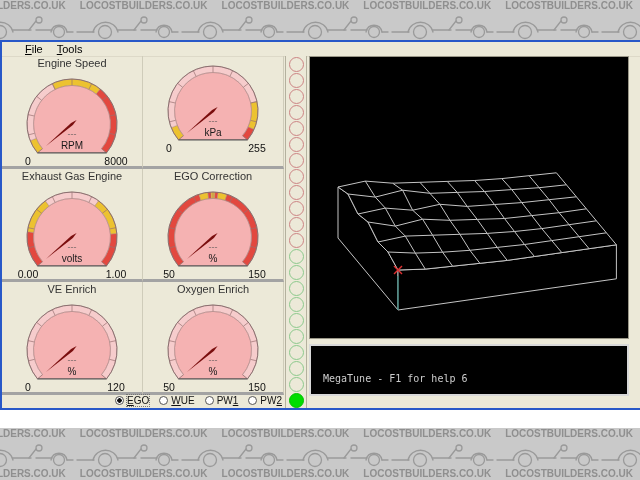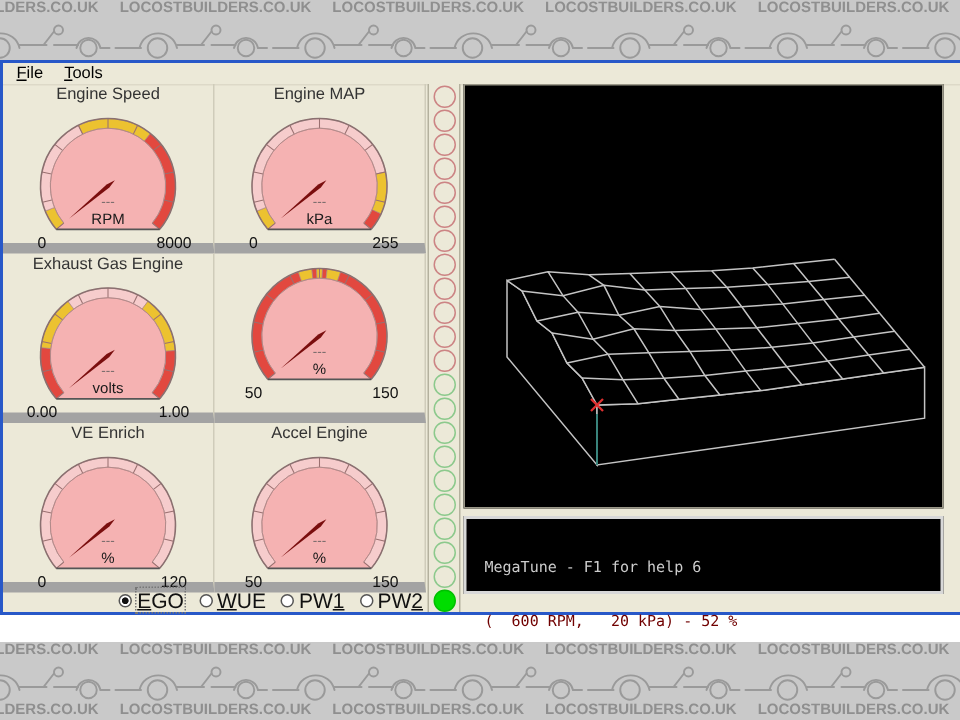--- a/index.html
+++ b/index.html
@@ -10,31 +10,31 @@
   #banner-top{top:0;height:40px;}
   #banner-bottom{top:428px;height:52px;}
   .b-text{display:flex;gap:14px;white-space:nowrap;height:12px;line-height:12px;
           font-weight:bold;font-size:10px;color:#8f8f8f;margin-left:-62px;}
   .b-cars{display:flex;height:28px;margin-left:-30px;}
   .b-cars svg{flex:0 0 auto;}
   
   #window{position:absolute;left:0;top:40px;width:638px;height:366px;background:#ece9d8;
           border-left:2px solid #2858c8;border-top:2px solid #2858c8;border-bottom:2px solid #2858c8;}
   #menubar{height:14px;display:flex;align-items:center;gap:2px;font-size:11px;color:#000;
-           border-bottom:1px solid #ddd9c8;padding-left:3px;}
+           border-bottom:1px solid #ddd9c8;padding-left:17px;}
   .menu-item{padding:0 6px;cursor:default;}
   
   #gauge-pane{position:absolute;left:0;top:14px;width:282px;height:352px;}
   #gauge-grid{display:grid;grid-template-columns:141px 141px;grid-template-rows:113px 113px 113px;}
-  .gauge-cell{position:relative;border-right:1px solid #cfccba;border-bottom:7px solid #a3a3a3;
+  .gauge-cell{position:relative;border-right:1px solid #cfccba;border-bottom:3px solid #a3a3a3;
               box-sizing:border-box;}
   .gauge-title{height:13px;text-align:center;font-size:11px;color:#333;line-height:14px;}
   
-  #radio-row{position:absolute;bottom:0;right:2px;height:13px;display:flex;align-items:flex-end;
-             gap:10px;font-size:14px;color:#111;}
+  #radio-row{position:absolute;bottom:0;right:2px;height:13px;display:flex;align-items:flex-start;
+             gap:10px;font-size:10px;color:#111;}
   .radio{display:flex;align-items:center;cursor:default;}
   .rb{width:9px;height:9px;border-radius:50%;border:1px solid #555;background:#fff;
       display:inline-block;margin-right:3px;box-sizing:border-box;}
   .rb.on{background:radial-gradient(circle,#111 0 2px,#fff 2.5px);}
   .radio.sel .rlabel{outline:1px dotted #777;}
   .rlabel u{text-decoration:underline;}
   
   #led-strip{position:absolute;left:283px;top:14px;width:20px;height:352px;
              border-left:1px solid #b4b19e;border-right:1px solid #b4b19e;background:#ece9d8;}
   .led{width:15px;height:15px;border-radius:50%;box-sizing:border-box;margin:1px auto 0 auto;}
@@ -192,21 +192,21 @@
               <line x1="99.5" y1="79.7" x2="104.5" y2="83.9" stroke="#9a7070" stroke-width="0.7"></line>
               <path d="M35.5,83.9 A45,45 0 1 1 104.5,83.9" fill="none" stroke="#8a7070" stroke-width="1"></path>
               <path d="M40.5,79.7 A38.5,38.5 0 1 1 99.5,79.7" fill="none" stroke="#b08888" stroke-width="0.6"></path>
               <line x1="35.5" y1="83.9" x2="104.5" y2="83.9" stroke="#555" stroke-width="1.1"></line>
               <polygon points="44,76.9 69.10009734643884,53.92753777963343 74.6,51.1 70.89990265356116,56.07246222036657" fill="#7a0e0e"></polygon>
               <text x="70" y="68" text-anchor="middle" font-size="9" fill="#776a6a">---</text>
               <text x="70" y="80" text-anchor="middle" font-size="10" fill="#1a1a1a">RPM</text>
               <text x="26" y="96" text-anchor="middle" font-size="10.5" fill="#111">0</text>
               <text x="114" y="96" text-anchor="middle" font-size="10.5" fill="#111">8000</text>
             </svg></div>
-          <div class="gauge-cell"><div class="gauge-title">Engine MAP</div><svg width="140" height="99" viewBox="0 0 140 99">
+          <div class="gauge-cell"><svg width="140" height="99" viewBox="0 0 140 99">
               <path d="M40.5,79.7 A38.5,38.5 0 1 1 99.5,79.7 L104.5,83.9 L35.5,83.9 Z" fill="#f5b2b2"></path>
               <path d="M35.5,83.9 A45,45 0 0 1 28.2,71.7 L34.3,69.3 A38.5,38.5 0 0 0 40.5,79.7 Z" fill="#ecc230" stroke="#a98080" stroke-width="0.4"></path>
               <path d="M28.2,71.7 A45,45 0 1 1 114,45.6 L107.7,47 A38.5,38.5 0 1 0 34.3,69.3 Z" fill="#f6cccc" stroke="#a98080" stroke-width="0.4"></path>
               <path d="M114,45.6 A45,45 0 0 1 111,73.6 L105.1,70.9 A38.5,38.5 0 0 0 107.7,47 Z" fill="#ecc230" stroke="#a98080" stroke-width="0.4"></path>
               <path d="M111,73.6 A45,45 0 0 1 104.5,83.9 L99.5,79.7 A38.5,38.5 0 0 0 105.1,70.9 Z" fill="#e2483f" stroke="#a98080" stroke-width="0.4"></path>
               <line x1="40.5" y1="79.7" x2="35.5" y2="83.9" stroke="#9a7070" stroke-width="0.7"></line>
               <line x1="32.6" y1="64.3" x2="26.3" y2="65.9" stroke="#9a7070" stroke-width="0.7"></line>
               <line x1="32.3" y1="47" x2="26" y2="45.6" stroke="#9a7070" stroke-width="0.7"></line>
               <line x1="39.7" y1="31.3" x2="34.5" y2="27.3" stroke="#9a7070" stroke-width="0.7"></line>
               <line x1="53.1" y1="20.4" x2="50.3" y2="14.6" stroke="#9a7070" stroke-width="0.7"></line>
@@ -245,21 +245,21 @@
               <line x1="99.5" y1="79.7" x2="104.5" y2="83.9" stroke="#9a7070" stroke-width="0.7"></line>
               <path d="M35.5,83.9 A45,45 0 1 1 104.5,83.9" fill="none" stroke="#8a7070" stroke-width="1"></path>
               <path d="M40.5,79.7 A38.5,38.5 0 1 1 99.5,79.7" fill="none" stroke="#b08888" stroke-width="0.6"></path>
               <line x1="35.5" y1="83.9" x2="104.5" y2="83.9" stroke="#555" stroke-width="1.1"></line>
               <polygon points="44,76.9 69.10009734643884,53.92753777963343 74.6,51.1 70.89990265356116,56.07246222036657" fill="#7a0e0e"></polygon>
               <text x="70" y="68" text-anchor="middle" font-size="9" fill="#776a6a">---</text>
               <text x="70" y="80" text-anchor="middle" font-size="10" fill="#1a1a1a">volts</text>
               <text x="26" y="96" text-anchor="middle" font-size="10.5" fill="#111">0.00</text>
               <text x="114" y="96" text-anchor="middle" font-size="10.5" fill="#111">1.00</text>
             </svg></div>
-          <div class="gauge-cell"><svg width="140" height="99" viewBox="0 0 140 99">
+          <div class="gauge-cell"><div class="gauge-title">EGO Correction</div><svg width="140" height="99" viewBox="0 0 140 99">
               <path d="M40.5,79.7 A38.5,38.5 0 1 1 99.5,79.7 L104.5,83.9 L35.5,83.9 Z" fill="#f5b2b2"></path>
               <path d="M35.5,83.9 A45,45 0 0 1 55.9,12.3 L58,18.4 A38.5,38.5 0 0 0 40.5,79.7 Z" fill="#e2483f" stroke="#a98080" stroke-width="0.4"></path>
               <path d="M55.9,12.3 A45,45 0 0 1 64.9,10.3 L65.6,16.7 A38.5,38.5 0 0 0 58,18.4 Z" fill="#ecc230" stroke="#a98080" stroke-width="0.4"></path>
               <path d="M64.9,10.3 A45,45 0 0 1 68,10 L68.3,16.5 A38.5,38.5 0 0 0 65.6,16.7 Z" fill="#e2483f" stroke="#a98080" stroke-width="0.4"></path>
               <path d="M68,10 A45,45 0 0 1 72,10 L71.7,16.5 A38.5,38.5 0 0 0 68.3,16.5 Z" fill="#ecc230" stroke="#a98080" stroke-width="0.4"></path>
               <path d="M72,10 A45,45 0 0 1 75.1,10.3 L74.4,16.7 A38.5,38.5 0 0 0 71.7,16.5 Z" fill="#e2483f" stroke="#a98080" stroke-width="0.4"></path>
               <path d="M75.1,10.3 A45,45 0 0 1 84.1,12.3 L82,18.4 A38.5,38.5 0 0 0 74.4,16.7 Z" fill="#ecc230" stroke="#a98080" stroke-width="0.4"></path>
               <path d="M84.1,12.3 A45,45 0 0 1 104.5,83.9 L99.5,79.7 A38.5,38.5 0 0 0 82,18.4 Z" fill="#e2483f" stroke="#a98080" stroke-width="0.4"></path>
               <line x1="40.5" y1="79.7" x2="35.5" y2="83.9" stroke="#9a7070" stroke-width="0.7"></line>
               <line x1="32.6" y1="64.3" x2="26.3" y2="65.9" stroke="#9a7070" stroke-width="0.7"></line>
@@ -297,21 +297,21 @@
               <line x1="99.5" y1="79.7" x2="104.5" y2="83.9" stroke="#9a7070" stroke-width="0.7"></line>
               <path d="M35.5,83.9 A45,45 0 1 1 104.5,83.9" fill="none" stroke="#8a7070" stroke-width="1"></path>
               <path d="M40.5,79.7 A38.5,38.5 0 1 1 99.5,79.7" fill="none" stroke="#b08888" stroke-width="0.6"></path>
               <line x1="35.5" y1="83.9" x2="104.5" y2="83.9" stroke="#555" stroke-width="1.1"></line>
               <polygon points="44,76.9 69.10009734643884,53.92753777963343 74.6,51.1 70.89990265356116,56.07246222036657" fill="#7a0e0e"></polygon>
               <text x="70" y="68" text-anchor="middle" font-size="9" fill="#776a6a">---</text>
               <text x="70" y="80" text-anchor="middle" font-size="10" fill="#1a1a1a">%</text>
               <text x="26" y="96" text-anchor="middle" font-size="10.5" fill="#111">0</text>
               <text x="114" y="96" text-anchor="middle" font-size="10.5" fill="#111">120</text>
             </svg></div>
-          <div class="gauge-cell"><div class="gauge-title">Accel Engine</div><svg width="140" height="99" viewBox="0 0 140 99">
+          <div class="gauge-cell"><div class="gauge-title">Oxygen Enrich</div><svg width="140" height="99" viewBox="0 0 140 99">
               <path d="M40.5,79.7 A38.5,38.5 0 1 1 99.5,79.7 L104.5,83.9 L35.5,83.9 Z" fill="#f5b2b2"></path>
               <path d="M35.5,83.9 A45,45 0 1 1 104.5,83.9 L99.5,79.7 A38.5,38.5 0 1 0 40.5,79.7 Z" fill="#f6cccc" stroke="#a98080" stroke-width="0.4"></path>
               <line x1="40.5" y1="79.7" x2="35.5" y2="83.9" stroke="#9a7070" stroke-width="0.7"></line>
               <line x1="32.6" y1="64.3" x2="26.3" y2="65.9" stroke="#9a7070" stroke-width="0.7"></line>
               <line x1="32.3" y1="47" x2="26" y2="45.6" stroke="#9a7070" stroke-width="0.7"></line>
               <line x1="39.7" y1="31.3" x2="34.5" y2="27.3" stroke="#9a7070" stroke-width="0.7"></line>
               <line x1="53.1" y1="20.4" x2="50.3" y2="14.6" stroke="#9a7070" stroke-width="0.7"></line>
               <line x1="70" y1="16.5" x2="70" y2="10" stroke="#9a7070" stroke-width="0.7"></line>
               <line x1="86.9" y1="20.4" x2="89.7" y2="14.6" stroke="#9a7070" stroke-width="0.7"></line>
               <line x1="100.3" y1="31.3" x2="105.5" y2="27.3" stroke="#9a7070" stroke-width="0.7"></line>
@@ -395,21 +395,20 @@
           <polyline points="279.1,191.7 269.1,179.7 259.1,167.7 249.1,155.7 239.1,142.7 229.1,130.7 219.1,118.7" fill="none" stroke="#c4c4c4" stroke-width="1"></polyline>
           <polyline points="306.4,187.8 296.4,175.8 286.4,163.8 276.4,151.8 266.4,139.8 256.4,127.8 246.4,115.8" fill="none" stroke="#c4c4c4" stroke-width="1"></polyline>
           <line x1="88" y1="219" x2="88" y2="253" stroke="#2e8078" stroke-width="1.2"></line>
           <g stroke="#e03030" stroke-width="1.5">
             <line x1="84" y1="209" x2="92" y2="217"></line>
             <line x1="84" y1="217" x2="92" y2="209"></line>
           </g>
         </svg>
       <div id="status-box">
         <div class="st1">MegaTune - F1 for help 6</div>
-        <div class="st2">(  600 RPM,   20 kPa) - 52 %</div>
         <div class="st2">&nbsp;</div>
         
       </div>
     </div>
   </div>
 
   <div class="banner" id="banner-bottom">
     <div class="b-text">
         <span>LOCOSTBUILDERS.CO.UK</span>
         <span>LOCOSTBUILDERS.CO.UK</span>

